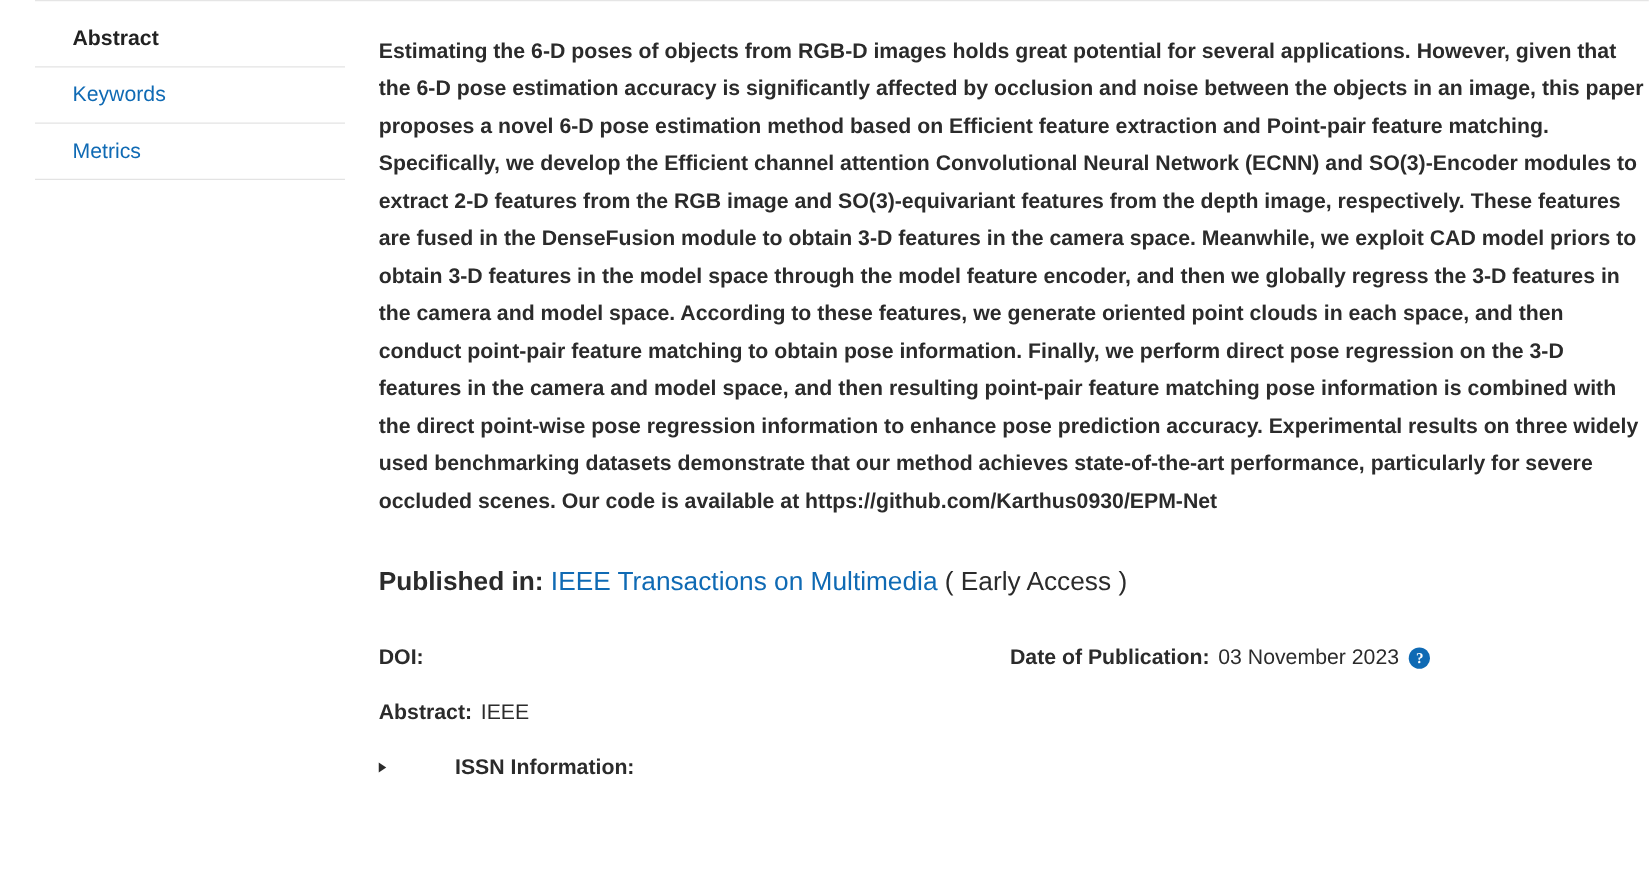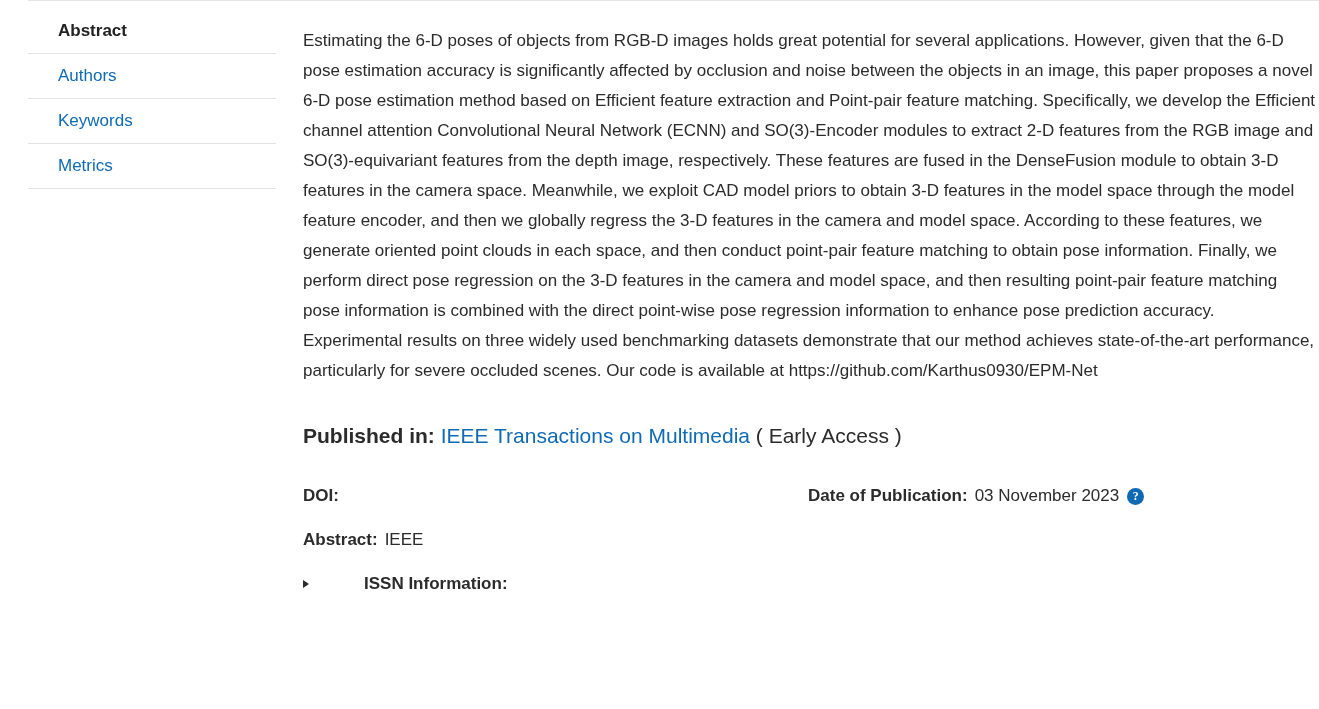--- a/index.html
+++ b/index.html
@@ -63,20 +63,21 @@
     font-weight: bold;
     color: #2b2b2b;
     margin-bottom: 3px;
   }
   .abstract-body {
     font-size: 17px;
     line-height: 30px;
     color: #2b2b2b;
     width: 1014px;
     text-align: left;
+    font-weight: bold;
   }
   .published-row {
     margin-top: 38px;
     font-size: 21px;
   }
   .published-row .lbl {
     font-weight: bold;
     color: #2b2b2b;
   }
   .link {
@@ -138,23 +139,20 @@
 <body>
 
 <div class="page">
   <div class="top-rule"></div>
 
   <div class="sidebar">
     <div class="side-item active">
       <span>Abstract</span>
     </div>
     <div class="side-item">
-      <span>Authors</span>
-    </div>
-    <div class="side-item">
       <span>Keywords</span>
     </div>
     <div class="side-item">
       <span>Metrics</span>
     </div>
   </div>
 
   <div class="main">
     <div class="abstract-body">Estimating the 6-D poses of objects from RGB-D images holds great potential for several applications. However, given that the 6-D pose estimation accuracy is significantly affected by occlusion and noise between the objects in an image, this paper proposes a novel 6-D pose estimation method based on Efficient feature extraction and Point-pair feature matching. Specifically, we develop the Efficient channel attention Convolutional Neural Network (ECNN) and SO(3)-Encoder modules to extract 2-D features from the RGB image and SO(3)-equivariant features from the depth image, respectively. These features are fused in the DenseFusion module to obtain 3-D features in the camera space. Meanwhile, we exploit CAD model priors to obtain 3-D features in the model space through the model feature encoder, and then we globally regress the 3-D features in the camera and model space. According to these features, we generate oriented point clouds in each space, and then conduct point-pair feature matching to obtain pose information. Finally, we perform direct pose regression on the 3-D features in the camera and model space, and then resulting point-pair feature matching pose information is combined with the direct point-wise pose regression information to enhance pose prediction accuracy. Experimental results on three widely used benchmarking datasets demonstrate that our method achieves state-of-the-art performance, particularly for severe occluded scenes. Our code is available at https://github.com/Karthus0930/EPM-Net</div>
 

